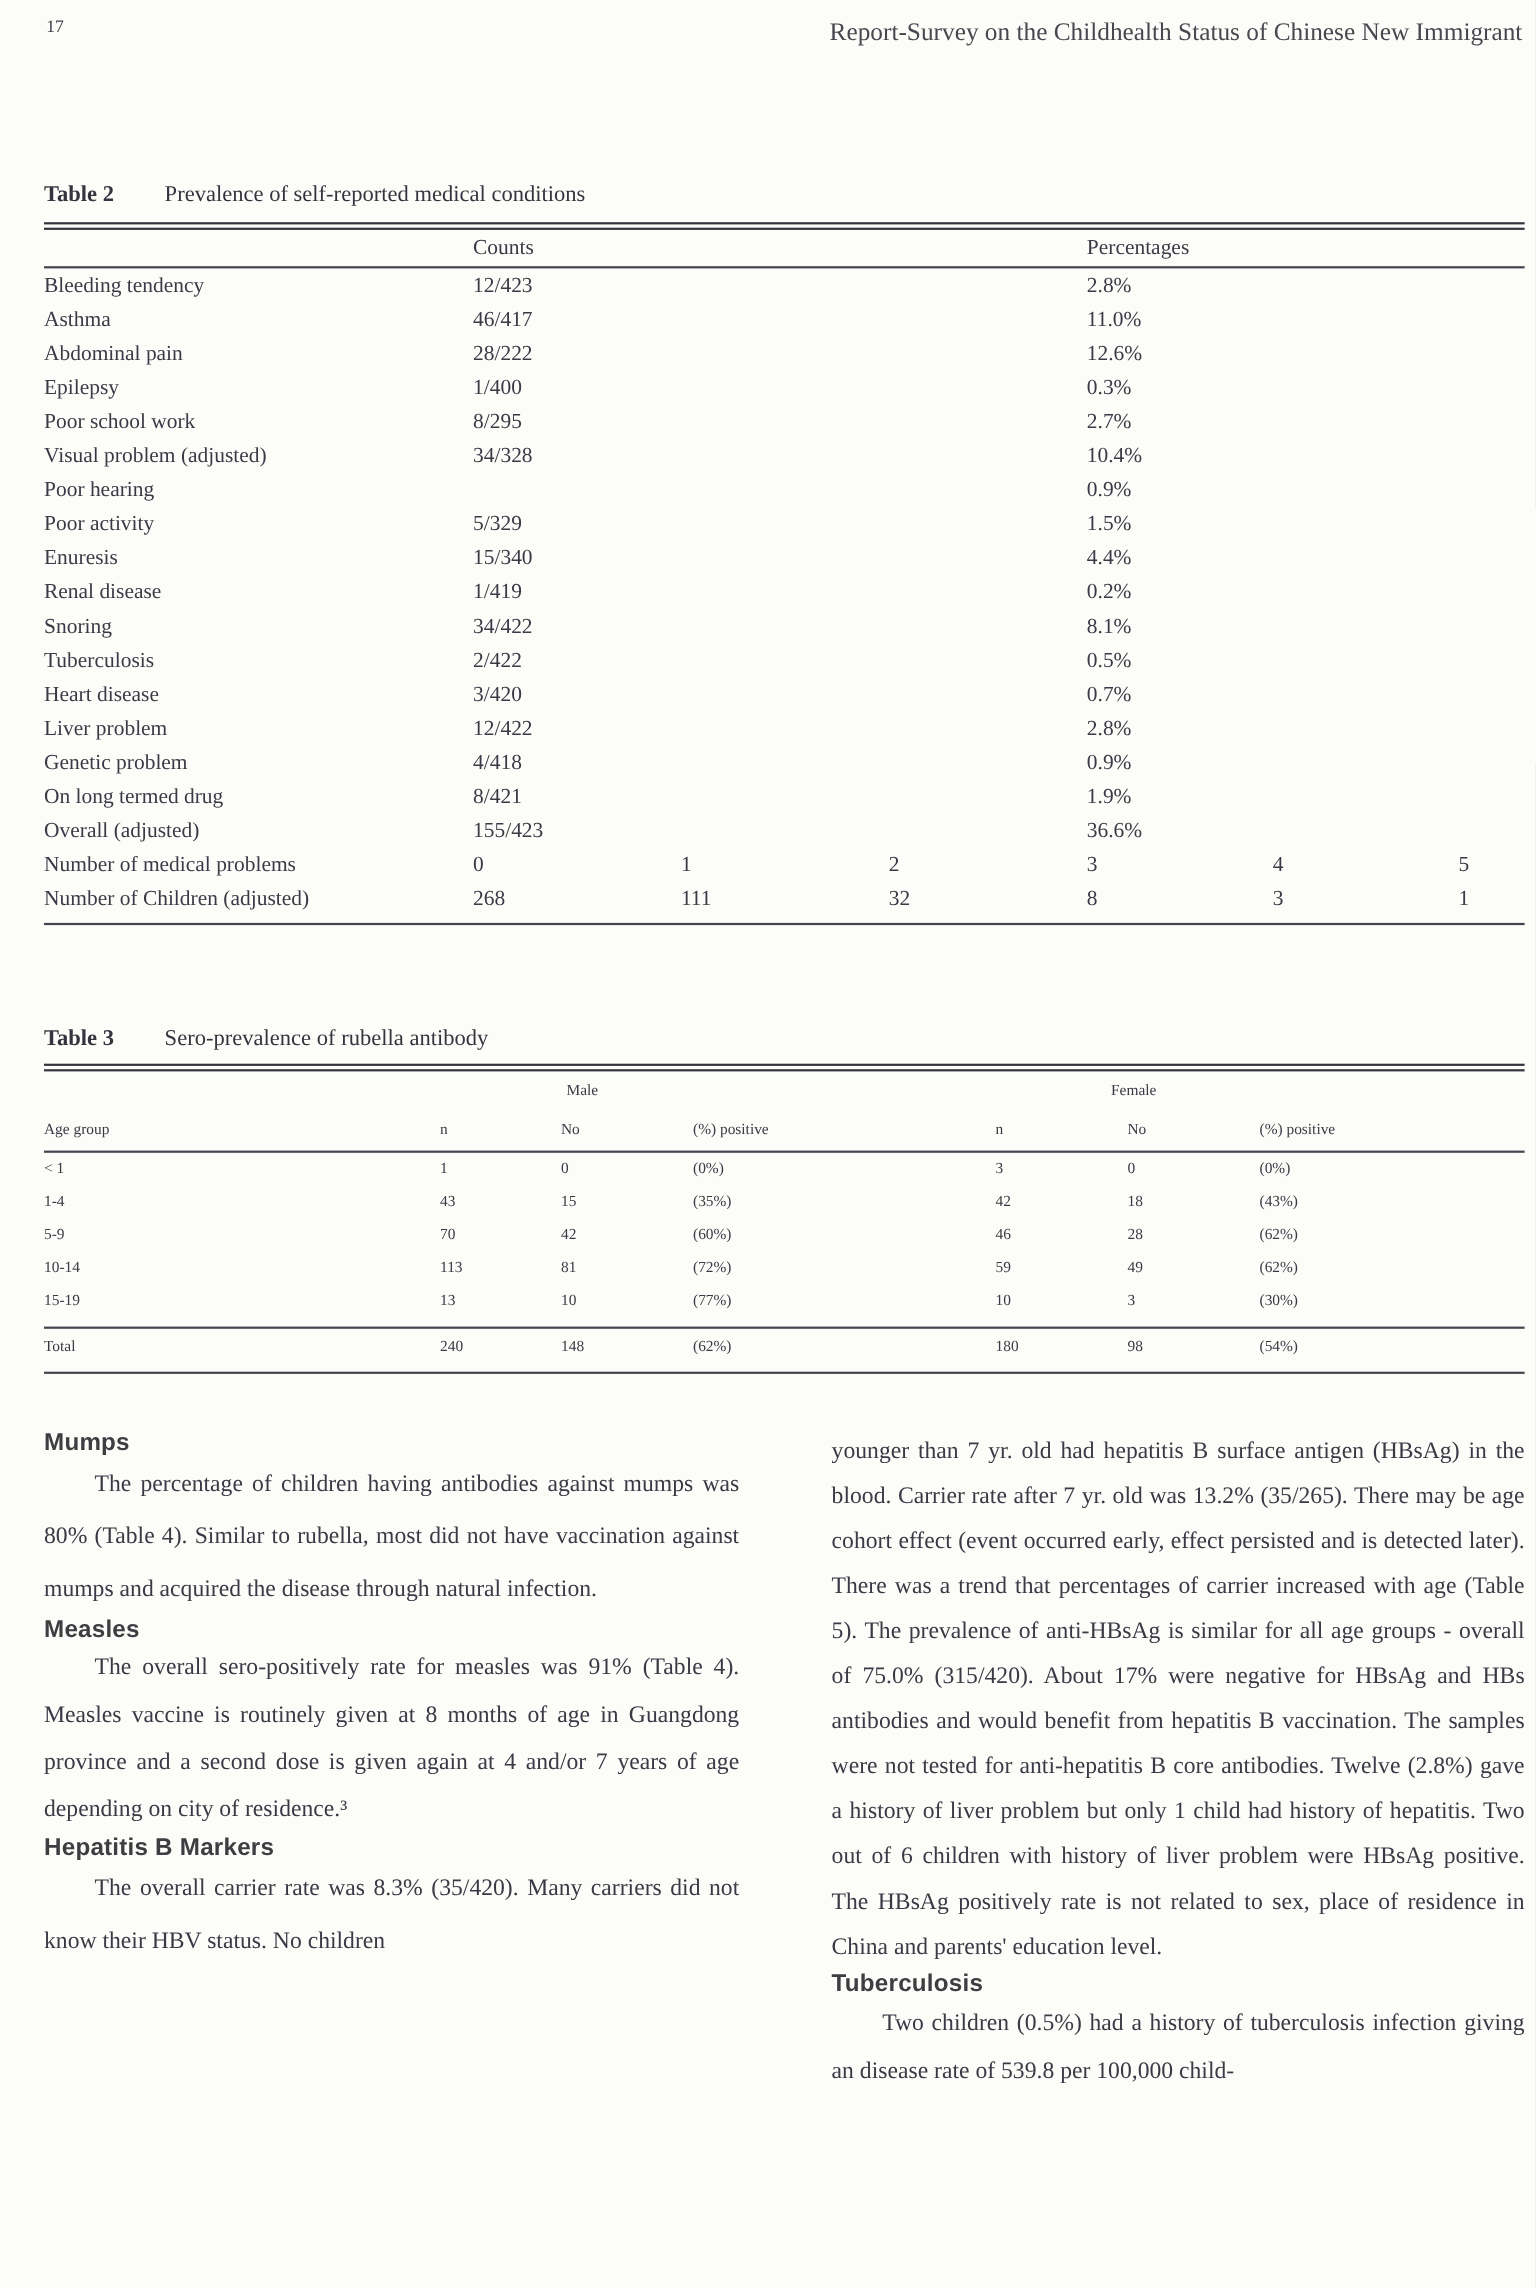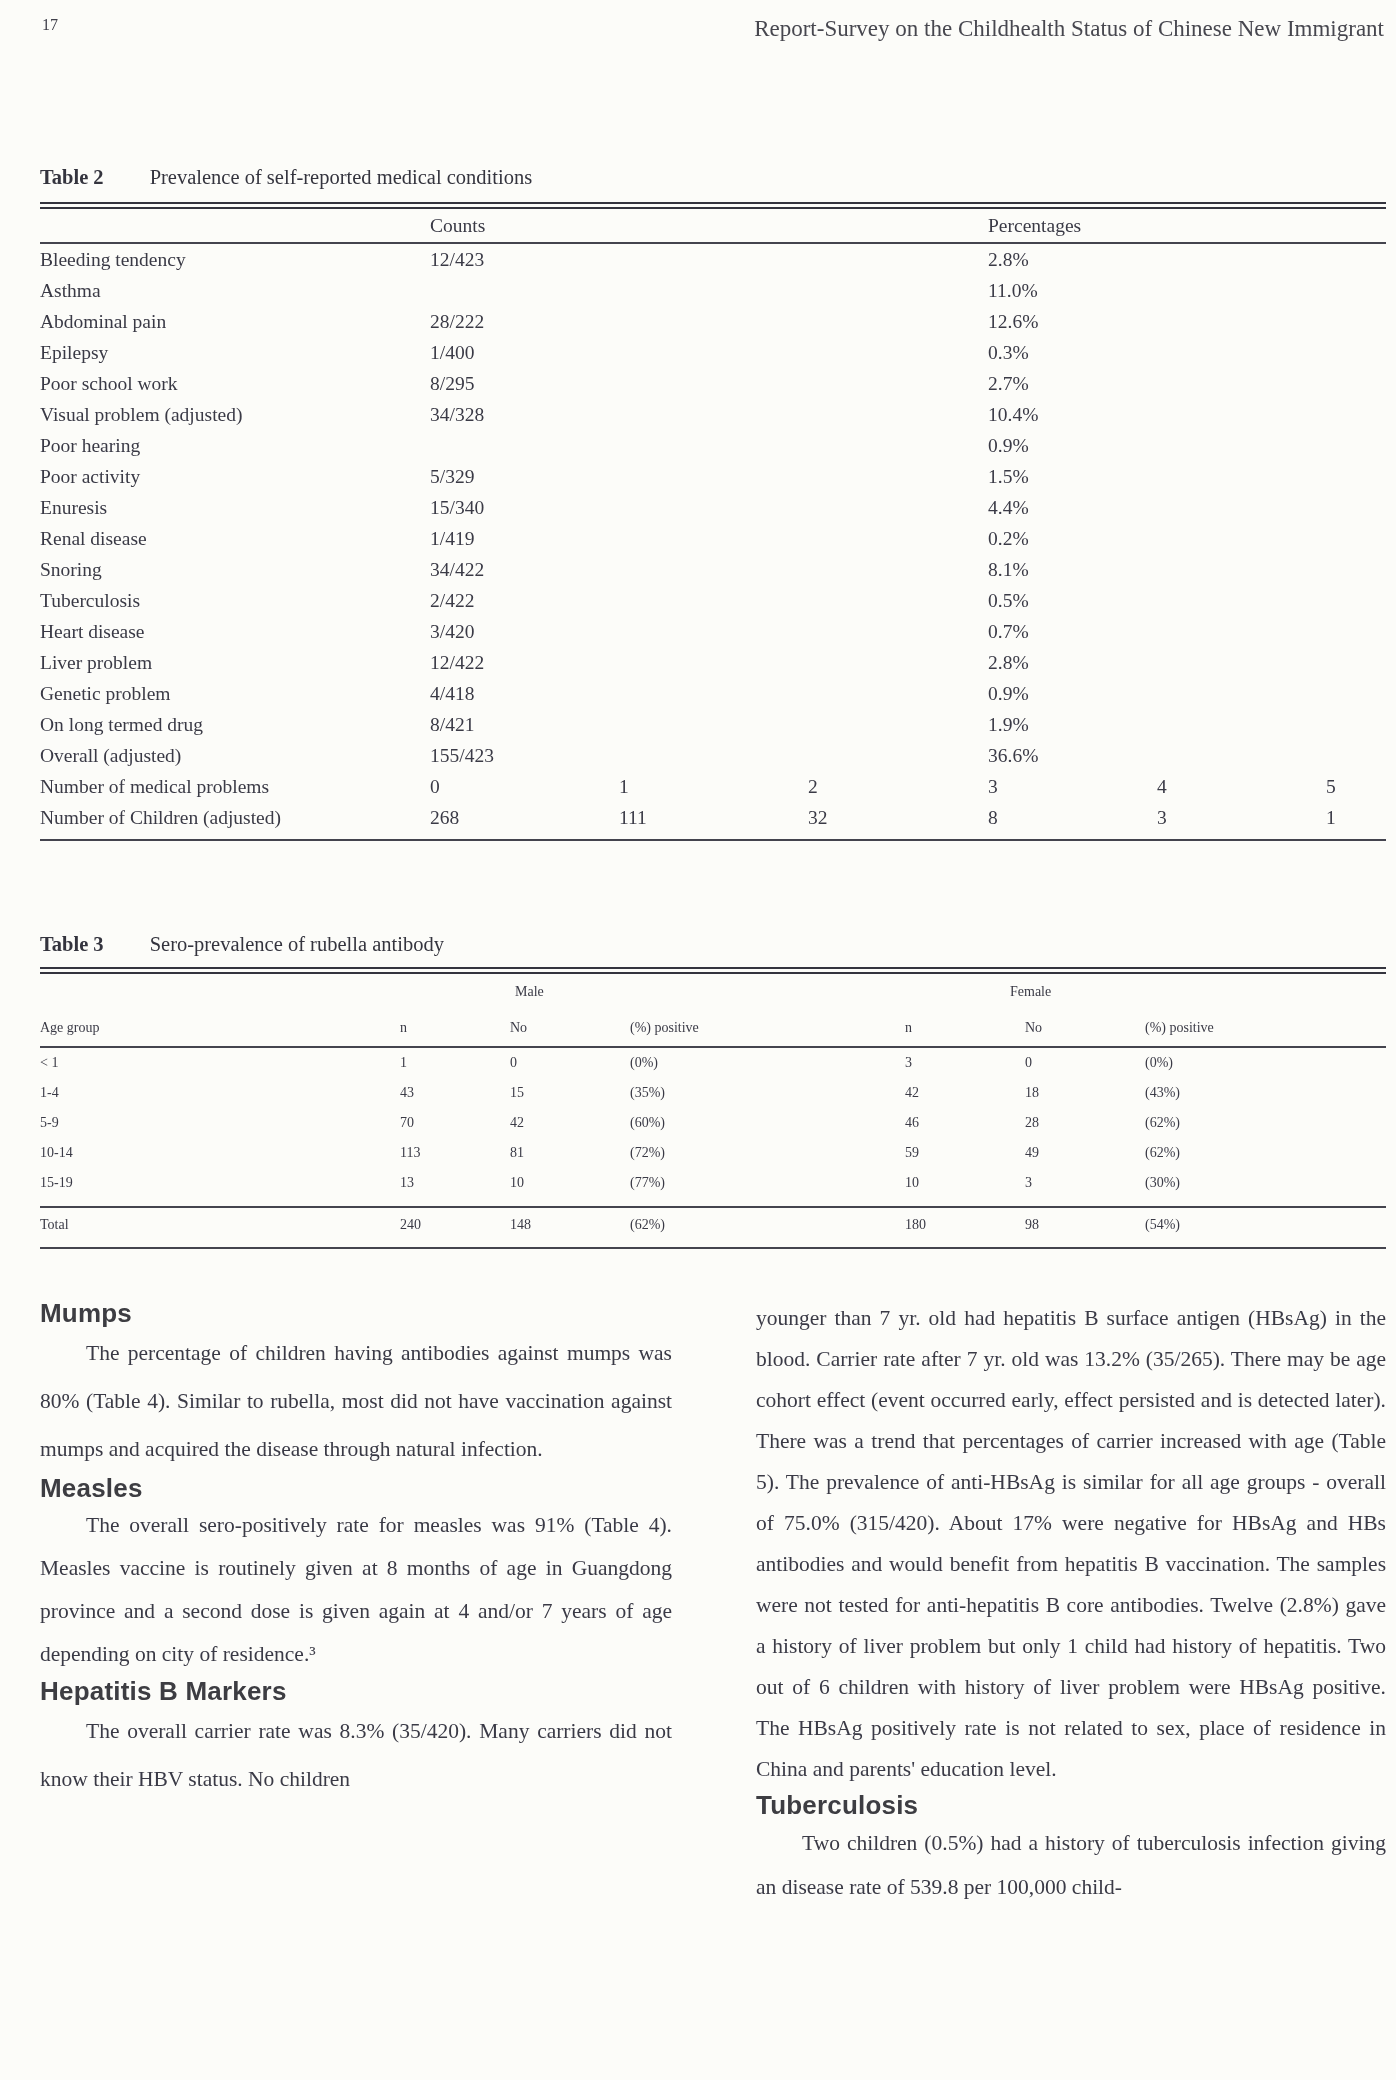--- a/index.html
+++ b/index.html
@@ -41,21 +41,21 @@
   .t3row.chdr { height:36px; }
   .t3row .male-span { grid-column:2/5; padding-left:115px; }
   .t3row .female-span { grid-column:5/8; padding-left:105px; }
   .t3row.total { height:33px; }
 
   
   .cols { position:absolute; left:40px; top:1298px; width:1346px;
     display:flex; justify-content:space-between; }
   .col-l { width:632px; }
   .col-r { width:630px; }
-  h2.sec { font-family:"Liberation Sans", sans-serif; font-size:26px; font-weight:bold;
+  h2.sec { font-family:"Liberation Sans", sans-serif; font-size:22px; font-weight:bold;
     color:#3d3d42; margin:0; letter-spacing:0.2px; }
   .cols p { font-size:21.5px; margin:0; text-align:justify; color:#3a3a46; }
   .col-l p { line-height:48px; }
   .indent { text-indent:46px; }
   .p-mumps   { margin-top:56px; }
   .h-measles { margin-top:46px; }
   .p-measles { margin-top:38px; line-height:43px !important; }
   .h-hep     { margin-top:32px; }
   .p-hep     { margin-top:36px; }
   .p-cont    { margin-top:6px; line-height:41px; }
@@ -84,20 +84,21 @@
     </div>
     <div class="rule-thin"></div>
 
     <div class="t2row">
         <span>Bleeding tendency</span>
         <span class="cspan">12/423</span>
         <span class="pspan">2.8%</span>
       </div>
     <div class="t2row">
         <span>Asthma</span>
+        <span class="cspan">46/417</span>
         <span class="pspan">11.0%</span>
       </div>
     <div class="t2row">
         <span>Abdominal pain</span>
         <span class="cspan">28/222</span>
         <span class="pspan">12.6%</span>
       </div>
     <div class="t2row">
         <span>Epilepsy</span>
         <span class="cspan">1/400</span>

